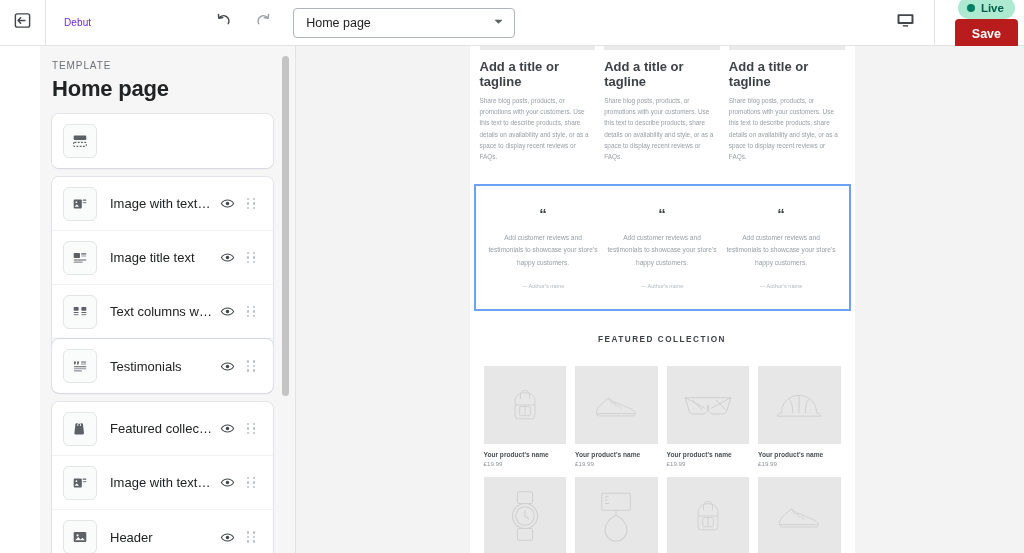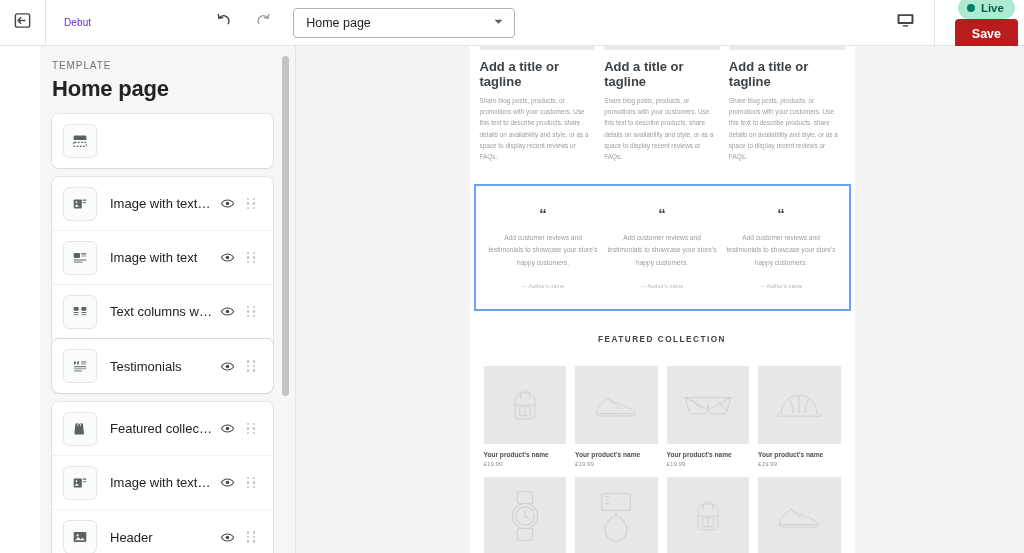--- a/index.html
+++ b/index.html
@@ -294,21 +294,21 @@
           <div class="sb-item">
             <span class="sb-ico">
               <svg width="18" height="18" viewBox="0 0 20 20" fill="none">
                 <rect x="3" y="4.5" width="7" height="5.5" rx="1" fill="#5c6165"></rect>
                 <rect x="11.2" y="4.8" width="5.8" height="1.3" rx=".6" fill="#5c6165"></rect>
                 <rect x="11.2" y="7.3" width="5.8" height="1.1" rx=".5" fill="#8c9196"></rect>
                 <rect x="3" y="11.6" width="14" height="1.2" rx=".6" fill="#5c6165"></rect>
                 <rect x="3" y="14" width="10" height="1.2" rx=".6" fill="#8c9196"></rect>
               </svg>
             </span>
-            <span class="sb-name">Image with text</span>
+            <span class="sb-name">Image title text</span>
             <span class="sb-eye">
               <svg width="15" height="15" viewBox="0 0 20 20" fill="none" stroke="#42474c" stroke-width="1.4">
                 <path d="M1.8 10S4.8 5.3 10 5.3 18.2 10 18.2 10 15.2 14.7 10 14.7 1.8 10 1.8 10z"></path>
                 <circle cx="10" cy="10" r="2.3" fill="#42474c" stroke="none"></circle>
               </svg>
             </span>
             <span class="sb-drag">
               <span class="dots">
                   <i></i>
                   <i></i>

